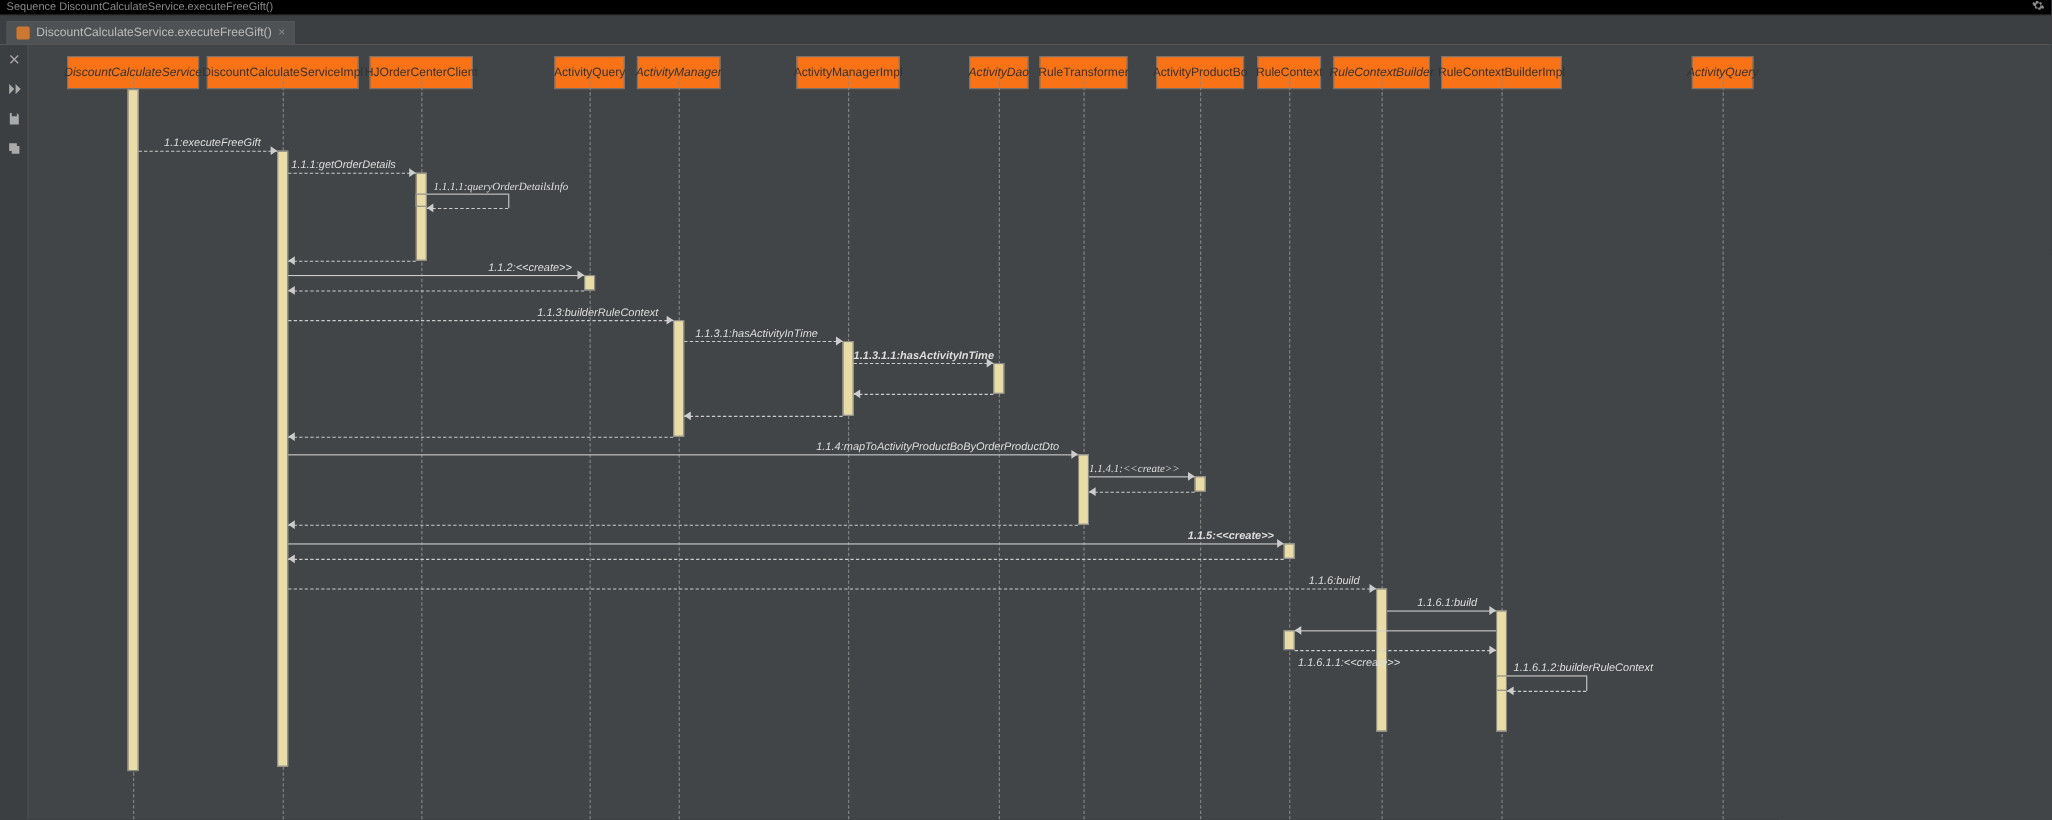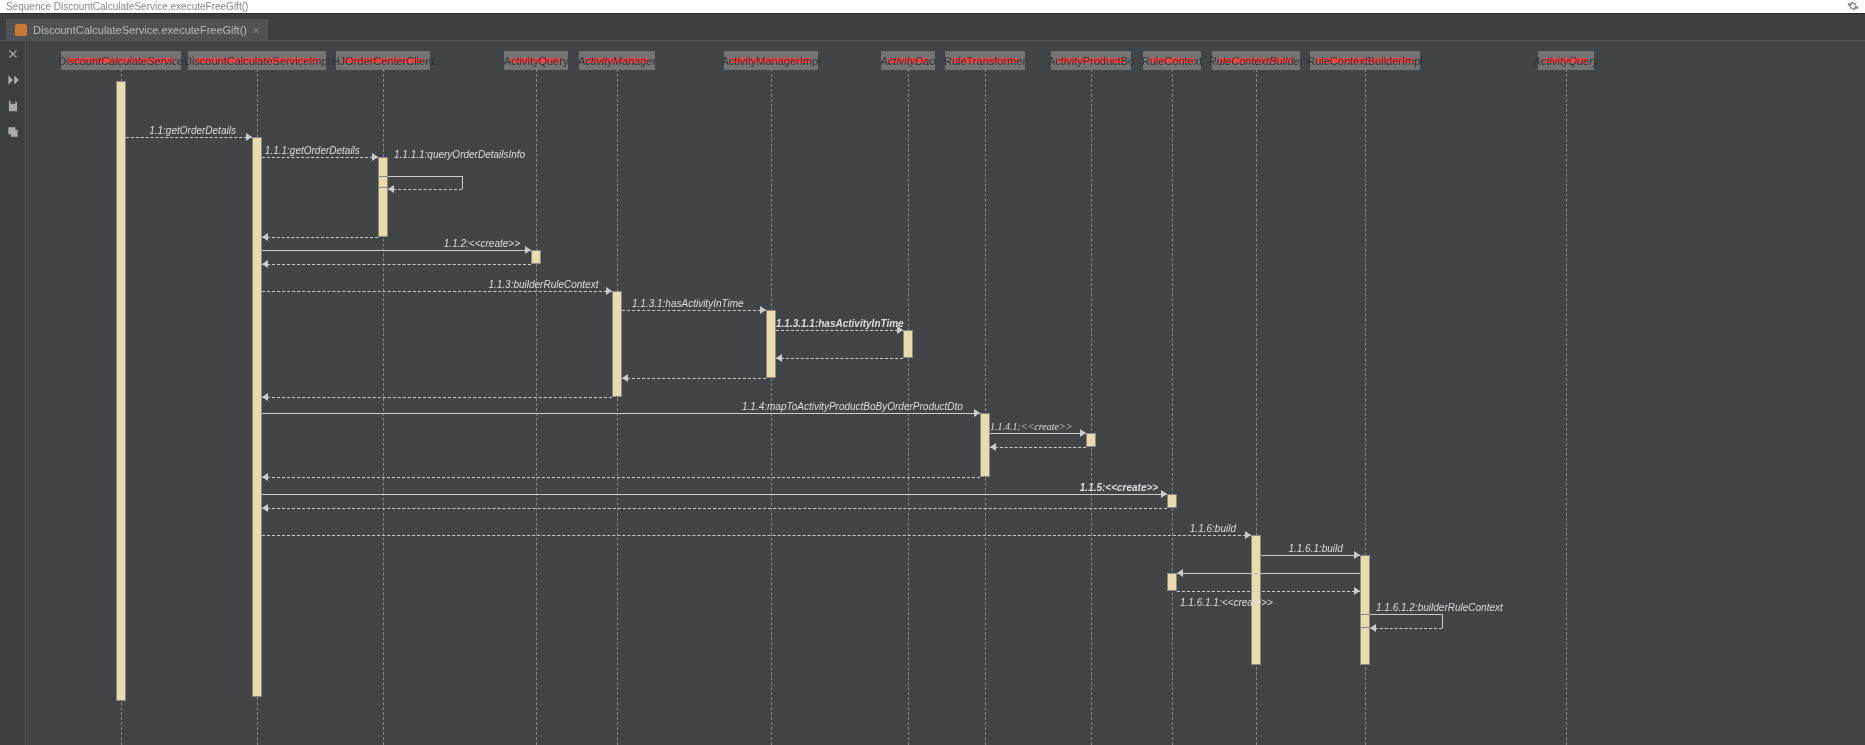--- a/index.html
+++ b/index.html
@@ -1,28 +1,28 @@
 <!DOCTYPE html>
 <html><head>
 <meta charset="utf-8">
 <style>
   * { margin:0; padding:0; box-sizing:border-box; }
   body { background:#3c3f41; color:#bbbbbb; font-family:sans-serif; font-size:11px; overflow:hidden; width:1865px; height:745px; position:relative; }
-  .top-bar { height:14px; background:#ffffff; padding:0 6px; font-size:10px; color:#888; display:flex; align-items:center; justify-content:space-between; border-bottom:1px solid #2b2b2b;}
+  .top-bar { height:14px; background:#000000; padding:0 6px; font-size:10px; color:#888; display:flex; align-items:center; justify-content:space-between; border-bottom:1px solid #2b2b2b;}
   .gear { width:12px; height:12px; }
   .tab-bar { height:27px; background:#3c3f41; display:flex; align-items:flex-end; padding-left:6px; border-bottom:1px solid #555;}
   .tab { background:#4e5254; padding:4px 8px; font-size:11px; color:#bbbbbb; display:flex; align-items:center; gap:6px; border:1px solid #555; border-bottom:none; }
   .tab .icon { width:12px; height:12px; background:#cc7832; border-radius:2px; }
   .tab .close { color:#888; cursor:pointer; }
   .body-row { display:flex; height:calc(100% - 41px); }
   .side-tools { width:26px; background:#3c3f41; border-right:1px solid #555; display:flex; flex-direction:column; align-items:center; padding-top:6px; gap:10px;}
   .side-tools svg { width:14px; height:14px; fill:#aaa; }
   .diagram-wrap { flex:1; position:relative; overflow:hidden; background:#414547;}
   .diagram { position:absolute; inset:0; }
-  .lifeline-head { position:absolute; top:10px; height:19px; background:#ef4444; color:#333; font-size:11px; display:flex; align-items:center; justify-content:center; padding:0 6px; border:7px solid #737373; white-space:nowrap; }
+  .lifeline-head { position:absolute; top:10px; height:30px; background:#f97316; color:#333; font-size:11px; display:flex; align-items:center; justify-content:center; padding:0 6px; border:1px solid #737373; white-space:nowrap; }
   .lifeline-head.italic { font-style:italic; }
   .lifeline-line { position:absolute; top:28px; bottom:0; width:0; border-left:1px dashed #888; }
   .activation { position:absolute; width:10px; background:#eadca6; border:1px solid #888; }
   .msg-line { position:absolute; height:0; border-top:1px dashed #ccc; }
   .msg-line.solid { border-top-style:solid; }
   .msg-label { position:absolute; font-size:10px; color:#ddd; white-space:nowrap; font-style:italic;}
   .arrow-r { position:absolute; width:0; height:0; border-top:4px solid transparent; border-bottom:4px solid transparent; border-left:6px solid #ccc; }
   .arrow-l { position:absolute; width:0; height:0; border-top:4px solid transparent; border-bottom:4px solid transparent; border-right:6px solid #ccc; }
 </style>
 </head>
@@ -98,29 +98,29 @@
         <div class="activation" style="left: 877px; top: 289px; height: 28px;"></div>
         <div class="activation" style="left: 954px; top: 372px; height: 64px;"></div>
         <div class="activation" style="left: 1060px; top: 392px; height: 14px;"></div>
         <div class="activation" style="left: 1141px; top: 453px; height: 14px;"></div>
         <div class="activation" style="left: 1225px; top: 494px; height: 130px;"></div>
         <div class="activation" style="left: 1334px; top: 514px; height: 110px;"></div>
         <div class="activation" style="left: 1141px; top: 532px; height: 18px;"></div>
         <div class="activation" style="left: 1334px; top: 573px; height: 14px;"></div>
         <div class="msg-line" style="left: 100px; top: 96px; width: 126px;"></div>
         <div class="arrow-r" style="left: 220px; top: 92px;"></div>
-        <div class="msg-label" style="left: 123.2px; top: 84px;">1.1:getOrderDetails</div>
+        <div class="msg-label" style="left: 123.2px; top: 84px;">1.1:executeFreeGift</div>
         <div class="msg-line" style="left: 236px; top: 116px; width: 116px;"></div>
         <div class="arrow-r" style="left: 346px; top: 112px;"></div>
         <div class="msg-label" style="left: 238.8px; top: 104px;">1.1.1:getOrderDetails</div>
         <div class="msg-line solid" style="left: 362px; top: 135px; width: 74px;"></div>
         <div style="position: absolute; left: 436px; top: 135px; height: 13px; border-left: 1px solid rgb(204, 204, 204);"></div>
         <div class="msg-line" style="left: 362px; top: 148px; width: 74px;"></div>
         <div class="arrow-l" style="left: 362px; top: 144px;"></div>
-        <div class="msg-label" style="left: 368px; top: 108px;">1.1.1.1:queryOrderDetailsInfo</div>
+        <div class="msg-label" style="left: 368px; top: 124px; font-family: Liberation Serif, serif;">1.1.1.1:queryOrderDetailsInfo</div>
         <div class="msg-line" style="left: 236px; top: 196px; width: 116px;"></div>
         <div class="arrow-l" style="left: 236px; top: 192px;"></div>
         <div class="msg-line solid" style="left: 236px; top: 209px; width: 269px;"></div>
         <div class="arrow-r" style="left: 499px; top: 205px;"></div>
         <div class="msg-label" style="left: 417.8px; top: 197px;">1.1.2:&lt;&lt;create&gt;&gt;</div>
         <div class="msg-line" style="left: 236px; top: 223px; width: 269px;"></div>
         <div class="arrow-l" style="left: 236px; top: 219px;"></div>
         <div class="msg-line" style="left: 236px; top: 250px; width: 350px;"></div>
         <div class="arrow-r" style="left: 580px; top: 246px;"></div>
         <div class="msg-label" style="left: 462.4px; top: 238px;">1.1.3:builderRuleContext</div>

